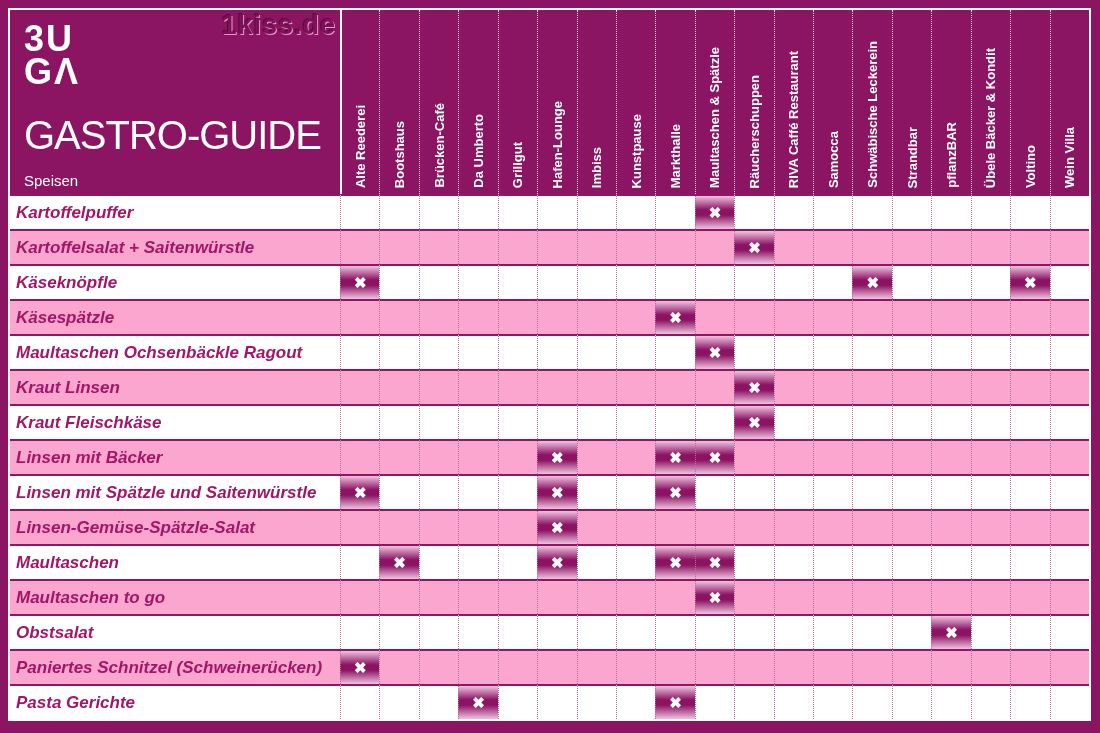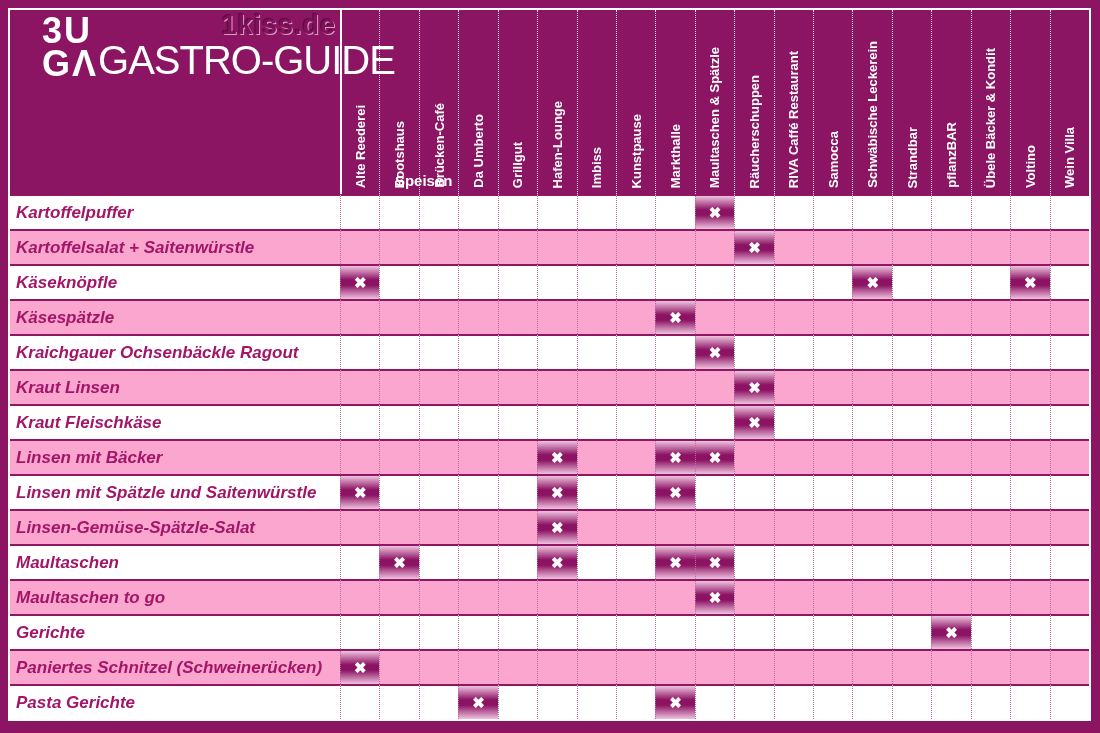--- a/index.html
+++ b/index.html
@@ -18,43 +18,42 @@
   .grid{
     display:grid;
     grid-template-columns:330px repeat(19,1fr);
     grid-template-rows:184px repeat(15,1fr);
     width:100%;height:100%;
   }
   
   .header-left{
     grid-column:1;grid-row:1;
     position:relative;
-    display:flex;flex-direction:row;
-    padding:4px 4px 3px 14px;
+    display:flex;flex-direction:column;
+    padding:12px 4px 3px 14px;
     background:#8B1563;
-    margin-left:18px;
   }
   .logo{
     color:#fff;font-weight:bold;
     font-size:36px;line-height:.93;letter-spacing:2px;
   }
   .watermark{
     position:absolute;top:0;right:4px;
     font-size:27px;font-weight:bold;letter-spacing:1px;
     color:#7E1157;
     text-shadow:1px 1px 0 #dd9cc6,-1px -1px 0 #5a0b3e;
   }
   .title{
     margin-top:24px;
     color:#fff;font-weight:normal;
     font-size:40px;letter-spacing:-1px;white-space:nowrap;
   }
   .speisen{
     margin-top:auto;
-    color:#fff;font-weight:bold;font-size:15px;
+    color:#fff;font-weight:normal;font-size:15px;
     padding-bottom:2px;
   }
   .col-header{
     grid-row:1;
     display:flex;align-items:flex-end;justify-content:center;
     border-left:1px dotted rgba(255,255,255,.85);
     padding-bottom:6px;
     overflow:hidden;
   }
   .col-header.first{border-left:2px solid #ffffff;}
@@ -246,21 +245,21 @@
         <div class="cell pink"></div>
         <div class="cell pink"></div>
         <div class="cell pink"></div>
         <div class="cell pink"></div>
         <div class="cell pink"></div>
         <div class="cell pink"></div>
         <div class="cell pink"></div>
         <div class="cell pink"></div>
         <div class="cell pink"></div>
         <div class="cell pink"></div>
-        <div class="row-label white">Kraichgauer Ochsenbäckle Ragout</div>
+        <div class="row-label white">Maultaschen Ochsenbäckle Ragout</div>
         <div class="cell white"></div>
         <div class="cell white"></div>
         <div class="cell white"></div>
         <div class="cell white"></div>
         <div class="cell white"></div>
         <div class="cell white"></div>
         <div class="cell white"></div>
         <div class="cell white"></div>
         <div class="cell white"></div>
         <div class="cell white marked">
@@ -436,21 +435,21 @@
         </div>
         <div class="cell pink"></div>
         <div class="cell pink"></div>
         <div class="cell pink"></div>
         <div class="cell pink"></div>
         <div class="cell pink"></div>
         <div class="cell pink"></div>
         <div class="cell pink"></div>
         <div class="cell pink"></div>
         <div class="cell pink"></div>
-        <div class="row-label white">Gerichte</div>
+        <div class="row-label white">Obstsalat</div>
         <div class="cell white"></div>
         <div class="cell white"></div>
         <div class="cell white"></div>
         <div class="cell white"></div>
         <div class="cell white"></div>
         <div class="cell white"></div>
         <div class="cell white"></div>
         <div class="cell white"></div>
         <div class="cell white"></div>
         <div class="cell white"></div>

